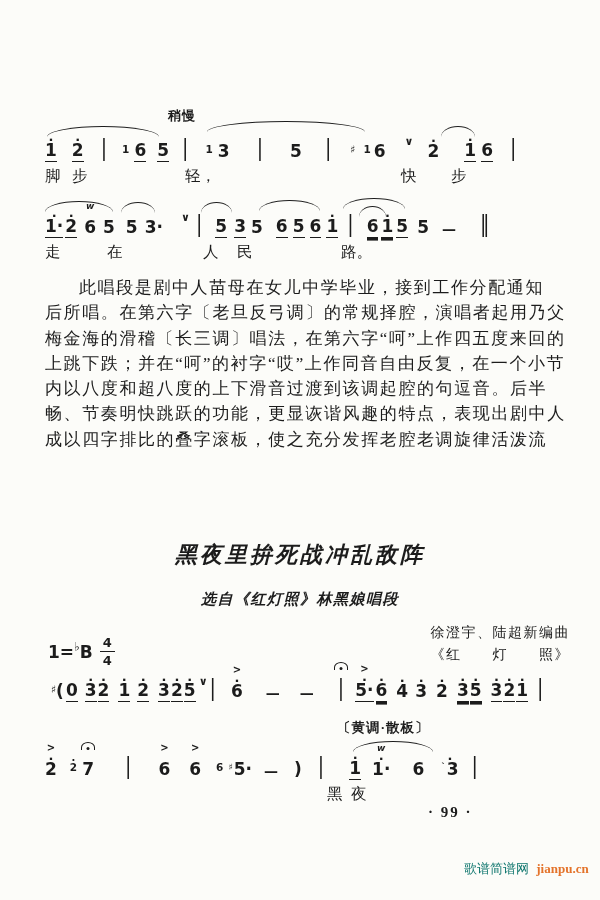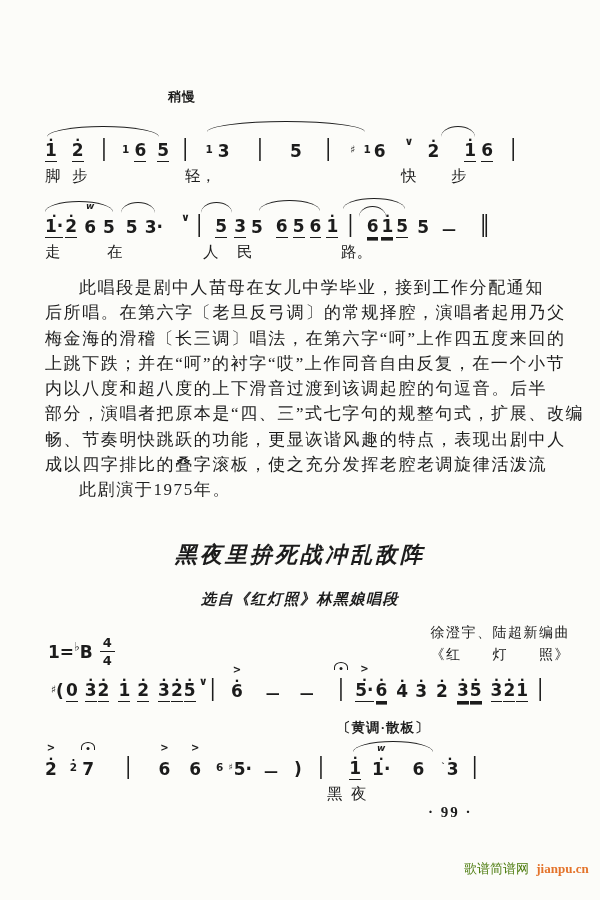--- a/index.html
+++ b/index.html
@@ -34,42 +34,42 @@
   .sm .main{padding-bottom:0;}
   .sm .hd{top:-6px;font-size:10px;}
   .breath{font-size:11px;top:-13px;}
   .dash .main{font-size:14px;}
   .arc{position:absolute;height:10px;border-top:1.7px solid #1c1c1c;
        border-radius:50% 50% 0 0 / 100% 100% 0 0;}
   .jp-lyrics{position:relative;height:20px;margin-top:4px;font-size:15.5px;}
   .jp-lyrics span{position:absolute;top:0;white-space:nowrap;}
 
   
-  .tempo{position:absolute;left:168px;top:88px;font-size:13px;font-weight:bold;letter-spacing:1px;}
+  .tempo{position:absolute;left:168px;top:107px;font-size:13px;font-weight:bold;letter-spacing:1px;}
   .para{position:absolute;left:45px;top:275px;width:514px;font-size:17px;line-height:25.3px;
         letter-spacing:1.6px;}
   .para .pline{white-space:nowrap;font-family:Liberation Serif, serif;}
   .para .indent{padding-left:34px;}
   .title{position:absolute;left:0;top:540px;width:100%;text-align:center;
          font-size:22px;font-weight:bold;letter-spacing:3px;font-style:italic;}
   .subtitle{position:absolute;left:0;top:590px;width:100%;text-align:center;
             font-size:15px;font-style:italic;font-weight:bold;letter-spacing:1.5px;}
   .credits{position:absolute;left:352px;top:622px;width:218px;text-align:right;
            font-size:14px;line-height:21.5px;letter-spacing:1.5px;}
   .keysig{position:absolute;left:48px;top:636px;display:flex;align-items:center;
           font-family:"DejaVu Sans",sans-serif;font-weight:bold;font-size:17px;}
   .keysig .flat{font-size:12px;vertical-align:6px;position:relative;top:-5px;}
   .frac{display:inline-flex;flex-direction:column;align-items:center;margin-left:7px;
         font-size:13px;line-height:1;}
   .frac .ft{border-bottom:1.5px solid #1c1c1c;padding:0 3px 2px;}
   .frac .fb{padding-top:2px;}
   .section-label{position:absolute;left:337px;top:719px;font-size:13.5px;font-weight:bold;letter-spacing:1px;}
   .pagenum{position:absolute;left:428px;top:804px;font-size:15px;font-weight:bold;letter-spacing:2px;}
   .watermark{position:absolute;left:464px;top:860px;font-size:13px;white-space:nowrap;}
-  .wm-name{color:#4d7c0f;}
+  .wm-name{color:#0f766e;}
   .wm-url{color:#e4732b;font-weight:bold;margin-left:4px;}
 </style>
 </head>
 <body>
 
 <div class="tempo">稍慢</div>
 
 <div class="jp-line" style="left:45px;top:120px;width:470px;">
     <div class="arc" style="left: 2px; width: 112px; top: 6px;"></div>
     <div class="arc" style="left: 162px; width: 158px; top: 1px;"></div>
@@ -143,24 +143,22 @@
       <span style="left: 296px;">路。</span>
     </div>
   </div>
 
 <div class="para">
     <div class="pline indent">此唱段是剧中人苗母在女儿中学毕业，接到工作分配通知</div>
     <div class="pline">后所唱。在第六字〔老旦反弓调〕的常规择腔，演唱者起用乃父</div>
     <div class="pline">梅金海的滑稽〔长三调〕唱法，在第六字“呵”上作四五度来回的</div>
     <div class="pline">上跳下跌；并在“呵”的衬字“哎”上作同音自由反复，在一个小节</div>
     <div class="pline">内以八度和超八度的上下滑音过渡到该调起腔的句逗音。后半</div>
-    <div class="pline">部分，演唱者把原本是“四、三”式七字句的规整句式，扩展、改编</div>
     <div class="pline">畅、节奏明快跳跃的功能，更显诙谐风趣的特点，表现出剧中人</div>
     <div class="pline">成以四字排比的叠字滚板，使之充分发挥老腔老调旋律活泼流</div>
-    <div class="pline indent">此剧演于1975年。</div>
   </div>
 
 <div class="title">黑夜里拚死战冲乱敌阵</div>
 <div class="subtitle">选自《红灯照》林黑娘唱段</div>
 
 <div class="credits">
   <div>徐澄宇、陆超新编曲</div>
   <div>《红　　灯　　照》</div>
 </div>
 

